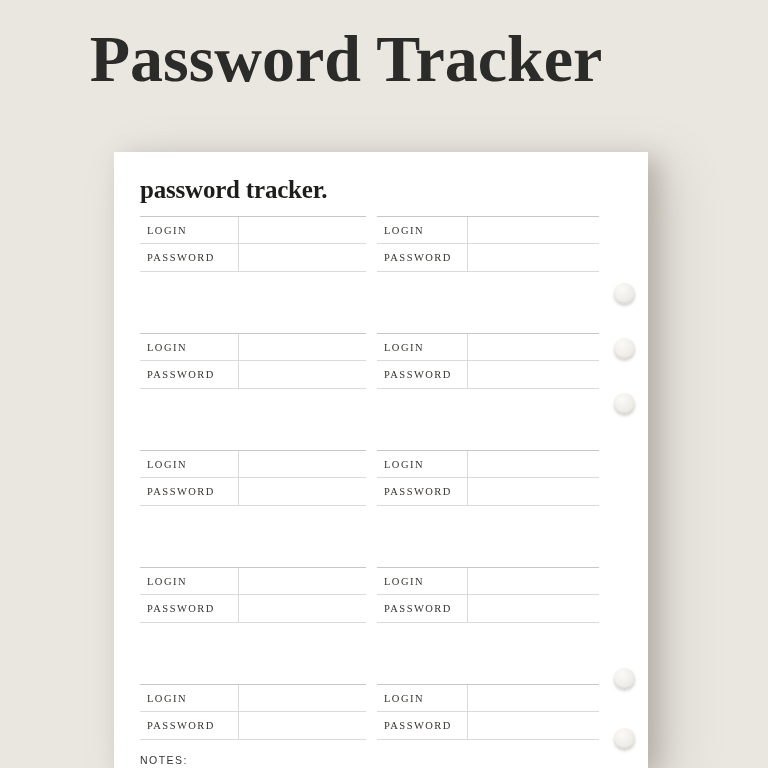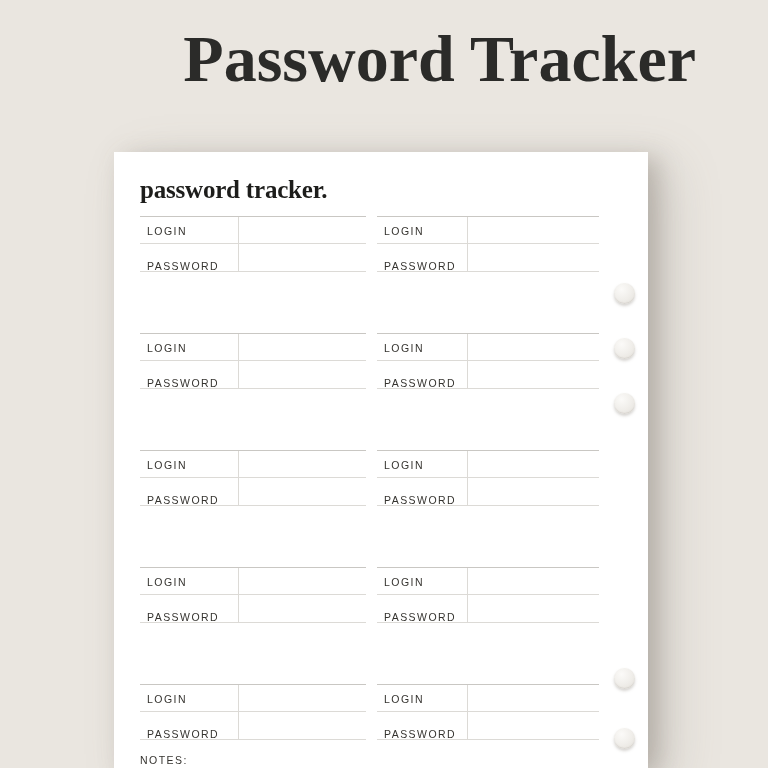--- a/index.html
+++ b/index.html
@@ -13,24 +13,24 @@
   body {
     background: #eae6e0;
     font-family: "Liberation Sans", sans-serif;
     position: relative;
   }
 
   
   .header {
     position: absolute;
     top: 0;
-    left: 8px;
+    left: 2px;
     width: 688px;
     height: 152px;
-    text-align: right;
+    text-align: center;
   }
 
   .main-title {
     font-family: "Liberation Serif", serif;
     font-weight: bold;
     font-size: 66px;
     line-height: 1;
     color: #2b2b29;
     letter-spacing: 0px;
     margin-top: 26px;
@@ -110,30 +110,30 @@
     bottom: 1px;
     width: 1px;
     background: #dcdad6;
   }
   .entry-block.col-left  .divider { left: 98px; }
   .entry-block.col-right .divider { left: 90px; }
 
   .field-label {
     position: absolute;
     left: 7px;
-    font-family: Liberation Sans, sans-serif;
+    font-family: Liberation Serif, serif;
     font-size: 10.5px;
     font-weight: 400;
     letter-spacing: 1.45px;
     color: #35332f;
     white-space: nowrap;
     text-align: right;
   }
   .field-label.login    { top: 9px; }
-  .field-label.password { top: 44px; }
+  .field-label.password { top: 36px; }
 
   .field-value {
     position: absolute;
     font-family: "Liberation Sans", sans-serif;
     font-size: 10.5px;
     letter-spacing: 1.1px;
     color: #35332f;
     white-space: nowrap;
   }
   .entry-block.col-left  .field-value { left: 106px; }

